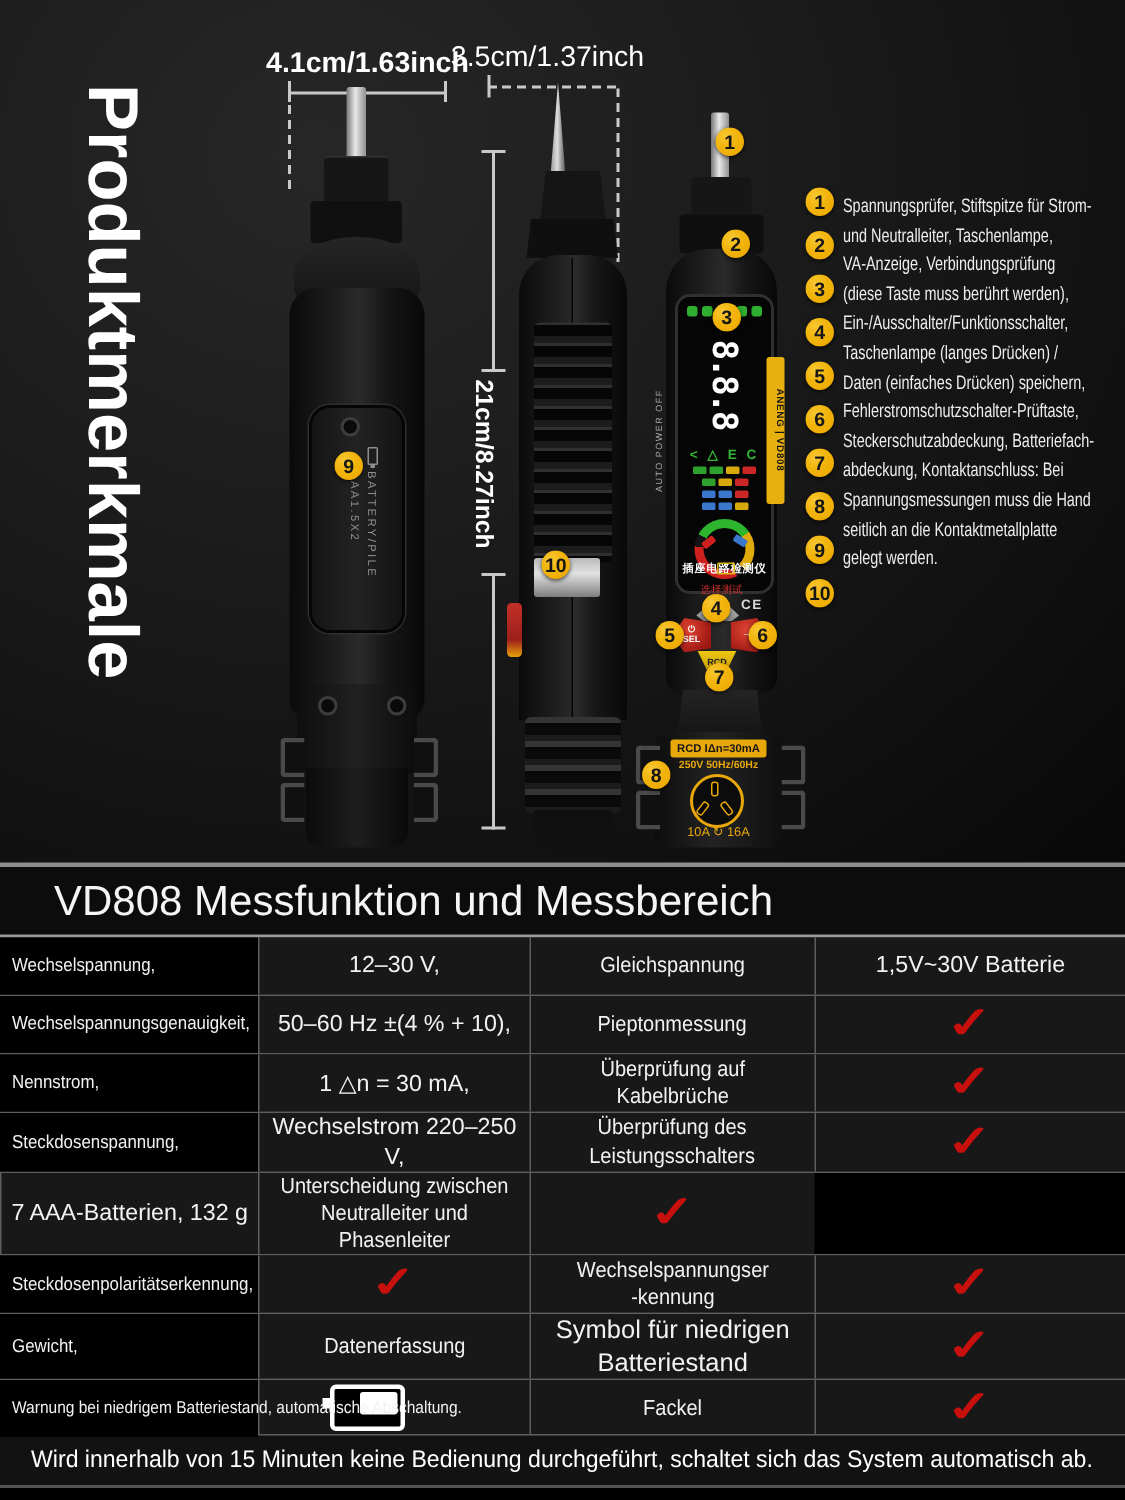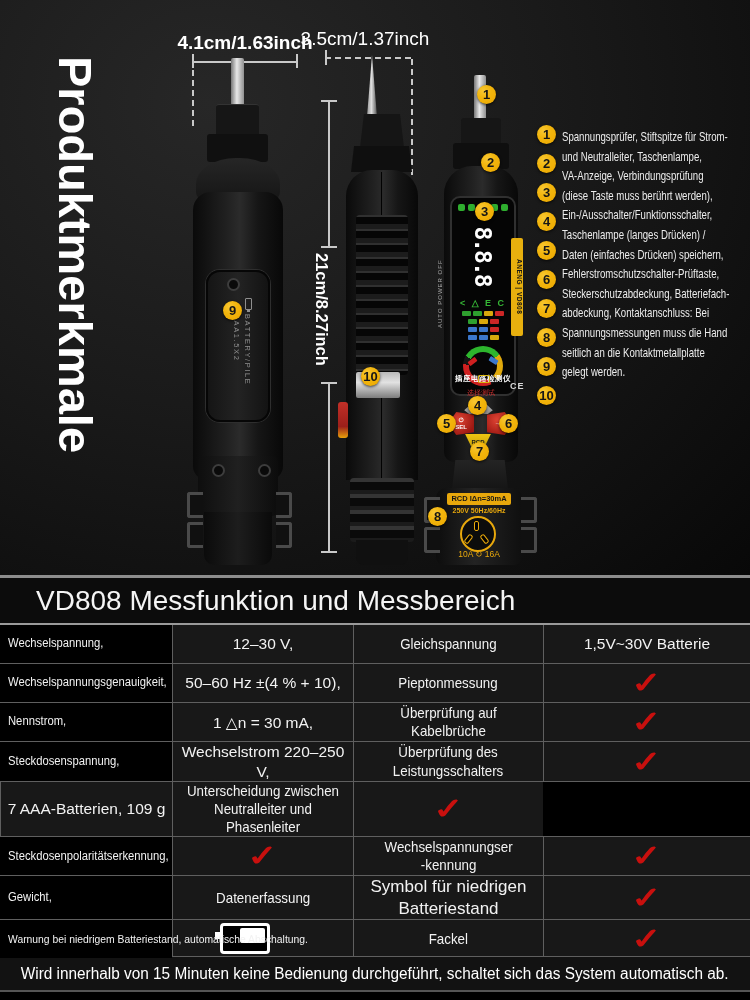--- a/index.html
+++ b/index.html
@@ -70,21 +70,21 @@
         clip-path:polygon(50% 0,96% 78%,80% 100%,20% 100%,4% 78%);}
   .btn-red{position:absolute;width:26px;height:23px;background:radial-gradient(circle at 40% 35%,#e04434,#9c1812 75%);
         display:flex;flex-direction:column;align-items:center;justify-content:center;color:#fff;}
   .btn5{left:448px;top:412px;clip-path:polygon(0 50%,32% 0,100% 12%,100% 88%,32% 100%);}
   .btn6{left:487px;top:412px;clip-path:polygon(100% 50%,68% 0,0 12%,0 88%,68% 100%);}
   .btn-red span{font-size:6px;font-weight:bold;line-height:7px;}
   .btn7{position:absolute;left:464px;top:434px;width:28px;height:15px;
         background:linear-gradient(180deg,#efc611,#c59e08);
         clip-path:polygon(4% 0,96% 0,70% 100%,30% 100%);
         display:flex;align-items:center;justify-content:center;color:#1c1c1c;font-size:6px;font-weight:bold;}
-  .ce{position:absolute;left:494px;top:381px;color:#d8d8d8;font-size:9px;font-weight:bold;letter-spacing:1px;margin-left:16px;}
+  .ce{position:absolute;left:494px;top:398px;color:#d8d8d8;font-size:9px;font-weight:bold;letter-spacing:1px;}
 
   
   .s-band{position:absolute;left:447px;top:493px;width:64px;height:12px;background:#e8a80c;border-radius:2px;
           text-align:center;color:#161616;font-size:7.5px;font-weight:bold;line-height:12px;}
   .s-volt{position:absolute;left:441px;top:507px;width:76px;text-align:center;color:#e8a80c;
           font-size:7px;font-weight:bold;}
   .s-circle{position:absolute;left:460px;top:516px;width:32px;height:32px;border-radius:50%;
             border:2.5px solid #e8a80c;background:#0c0c0c;}
   .s-slot{position:absolute;border:1.5px solid #e8a80c;border-radius:2px;background:#000;}
   .s-amp{position:absolute;left:441px;top:549px;width:76px;text-align:center;color:#e8a80c;
@@ -367,21 +367,21 @@
         <div class="t-cell c2">
           <span class="ct">Überprüfung des
 Leistungsschalters</span>
         </div>
         <div class="t-cell c3">
           <span class="check">✓</span>
         </div>
       </div>
       <div class="t-row">
         <div class="t-cell c1">
-          <span class="ct">7 AAA-Batterien, 109 g</span>
+          <span class="ct">7 AAA-Batterien, 132 g</span>
         </div>
         <div class="t-cell c2">
           <span class="ct">Unterscheidung zwischen
 Neutralleiter und Phasenleiter</span>
         </div>
         <div class="t-cell c3">
           <span class="check">✓</span>
         </div>
       </div>
       <div class="t-row">

